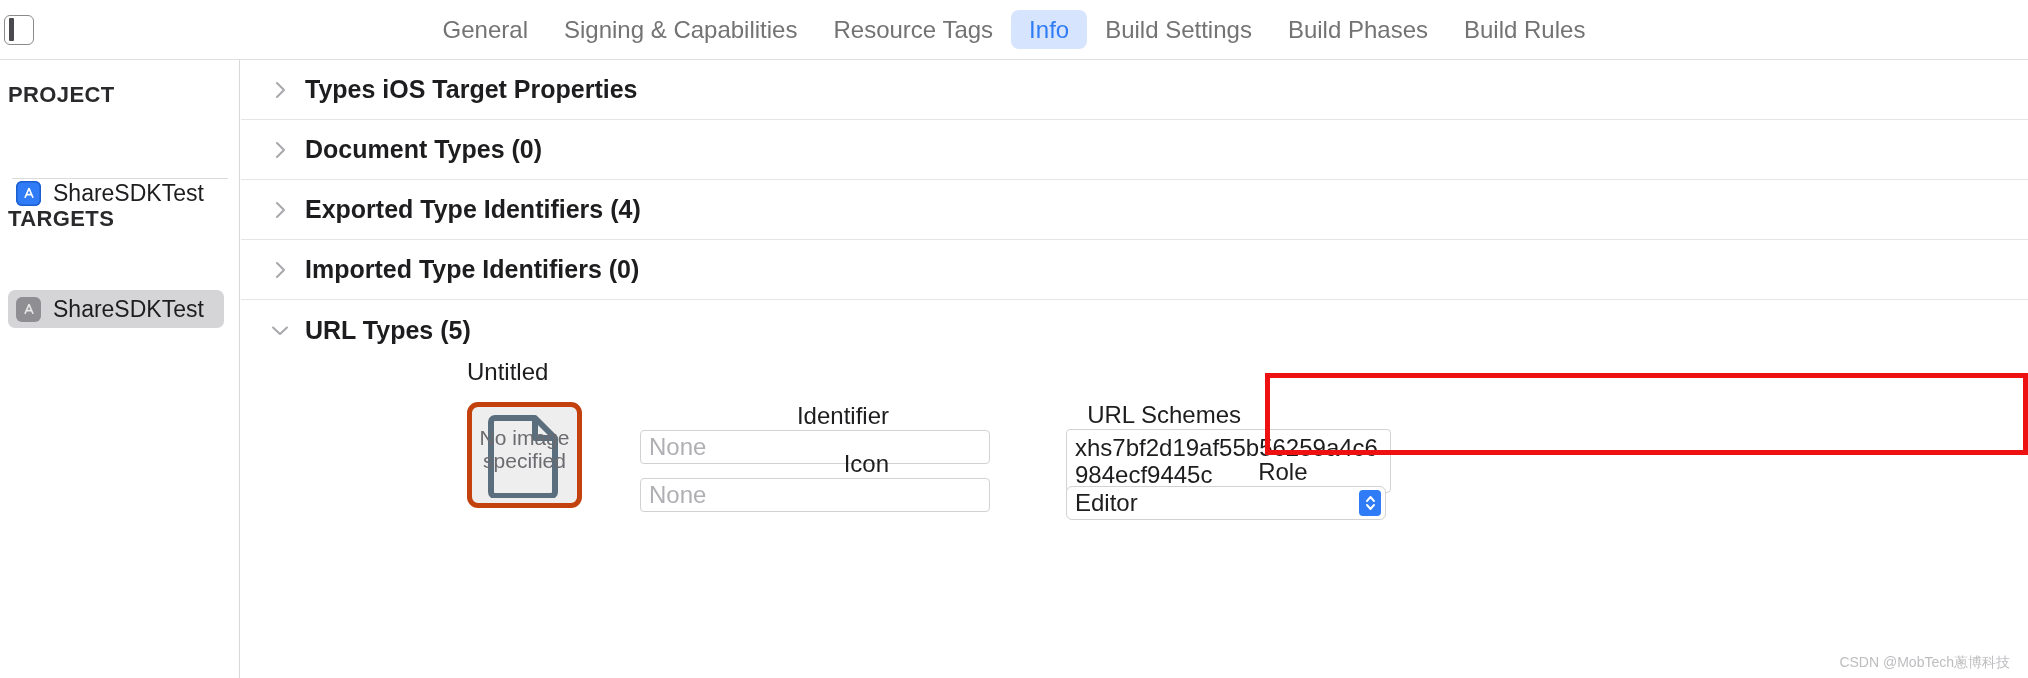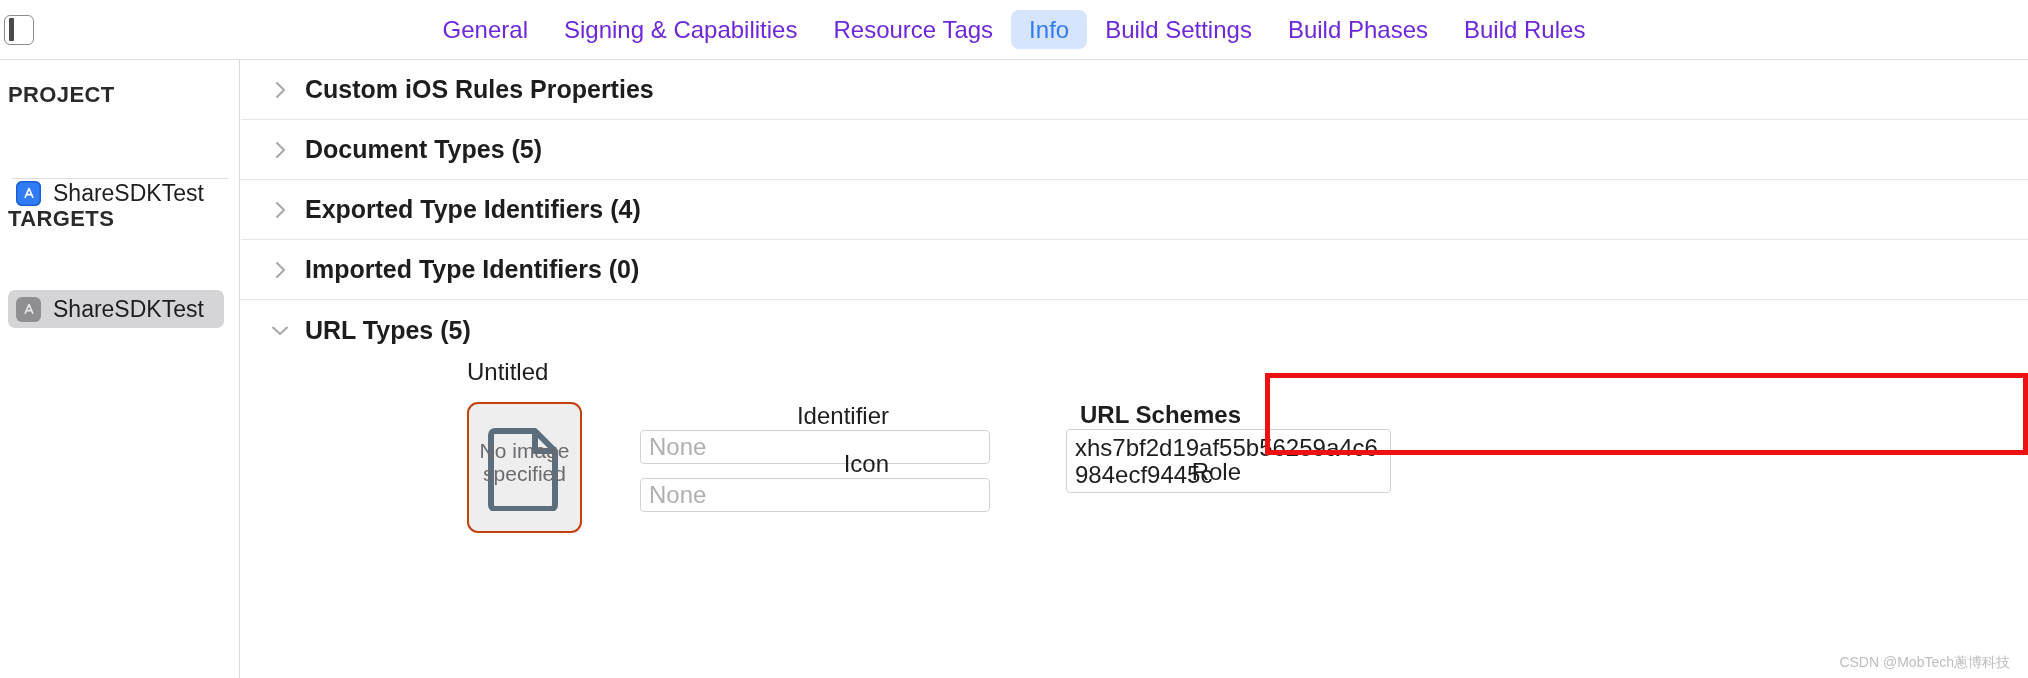--- a/index.html
+++ b/index.html
@@ -31,21 +31,21 @@
     content:""; position:absolute; left:4px; top:2px;
     width:5px; height:23px; background:#4a4a4e; border-radius:1px;
   }
   #tabs {
     position:absolute; left:0; right:0; top:0; height:59px;
     display:flex; align-items:center; justify-content:center;
     gap:0px;
   }
   .tab {
     font-size:24px;
-    color:#6d28d9;
+    color:#737373;
     padding:6px 18px;
     border-radius:8px;
     white-space:nowrap;
     line-height:1.15;
   }
   .tab.selected { background:#d6e4fd; color:#2f7cf6; }
 
   
   #sidebar {
     position:absolute; left:0; top:60px; width:240px; height:618px;
@@ -110,23 +110,23 @@
   #sec-urltypes { border-bottom:none; }
 
   
   #urldetail { position:relative; height:330px; }
   #untitled-label {
     position:absolute; left:226px; top:-2px;
     font-size:24px; color:#1d1d1f;
   }
   #image-well {
     position:absolute; left:226px; top:42px;
-    width:115px; height:131px;
+    width:115px; height:106px;
     background:#eeeeef;
-    border:2px solid #c2410c;
+    border:5px solid #c2410c;
     border-radius:11px;
     display:flex; align-items:center; justify-content:center;
   }
   #image-well .doc-wrap { position:relative; width:74px; height:86px; }
   #image-well svg { position:absolute; left:0; top:0; }
   #noimg-text {
     position:absolute; left:-16px; top:14px; width:106px;
     text-align:center;
     font-size:21px; line-height:23px;
     color:#6b6b70;
@@ -170,21 +170,21 @@
     background:#2f7cf6; color:#fff;
     border:none; border-radius:5px;
     font-size:18px; line-height:12px;
     display:flex; align-items:center; justify-content:center;
     letter-spacing:1px;
     padding-bottom:6px;
     cursor:pointer;
   }
 
   #row-schemes { left:825px; top:36px; align-items:flex-start; }
-  #row-schemes .field-label { width:175px; margin-right:24px; padding-top:5px;font-weight:bold; }
+  #row-schemes .field-label { width:175px; margin-right:24px; padding-top:5px; }
   #row-schemes .field-input {
     width:325px; min-height:56px;
     resize:none; line-height:27px; overflow:hidden;
     word-break:break-all;
   }
 
   #row-role { left:825px; top:98px; }
   #row-role .field-label { width:175px; margin-right:12px; }
   #select-wrap {
     position:relative;
@@ -270,30 +270,30 @@
 </div>
 
 <div id="main">
 
   <div class="section">
     <span class="chev">
       <svg width="13" height="20" viewBox="0 0 13 20">
           <path d="M3 3 L10 10 L3 17" fill="none" stroke="#a8a8ad" stroke-width="2.1" stroke-linecap="round" stroke-linejoin="round"></path>
         </svg>
     </span>
-    <span class="sec-title">Custom iOS Rules Properties</span>
+    <span class="sec-title">Types iOS Target Properties</span>
   </div>
 
   <div class="section">
     <span class="chev">
       <svg width="13" height="20" viewBox="0 0 13 20">
           <path d="M3 3 L10 10 L3 17" fill="none" stroke="#a8a8ad" stroke-width="2.1" stroke-linecap="round" stroke-linejoin="round"></path>
         </svg>
     </span>
-    <span class="sec-title">Document Types (5)</span>
+    <span class="sec-title">Document Types (0)</span>
   </div>
 
   <div class="section">
     <span class="chev">
       <svg width="13" height="20" viewBox="0 0 13 20">
           <path d="M3 3 L10 10 L3 17" fill="none" stroke="#a8a8ad" stroke-width="2.1" stroke-linecap="round" stroke-linejoin="round"></path>
         </svg>
     </span>
     <span class="sec-title">Exported Type Identifiers (4)</span>
   </div>
@@ -342,20 +342,29 @@
     </div>
     <button id="icon-more-btn">…</button>
 
     <div class="field-row" id="row-schemes">
       <span class="field-label">URL Schemes</span>
       <textarea class="field-input" rows="2" style="">xhs7bf2d19af55b56259a4c6984ecf9445c</textarea>
     </div>
 
     <div class="field-row" id="row-role">
       <span class="field-label">Role</span>
+      <div id="select-wrap">
+        <span class="sel-value">Editor</span>
+        <span id="stepper">
+          <svg width="13" height="20" viewBox="0 0 13 20" aria-hidden="true">
+            <path d="M3 8 L6.5 4 L10 8" fill="none" stroke="#ffffff" stroke-width="1.9" stroke-linecap="round" stroke-linejoin="round"></path>
+            <path d="M3 12 L6.5 16 L10 12" fill="none" stroke="#ffffff" stroke-width="1.9" stroke-linecap="round" stroke-linejoin="round"></path>
+          </svg>
+        </span>
+      </div>
     </div>
 
   </div>
 </div>
 
 <div id="red-box"></div>
 
 <div id="watermark">CSDN @MobTech蔥博科技</div>
 
 </body></html>

